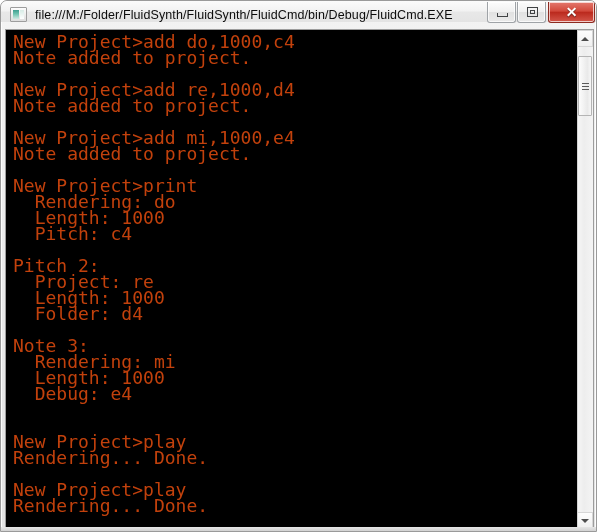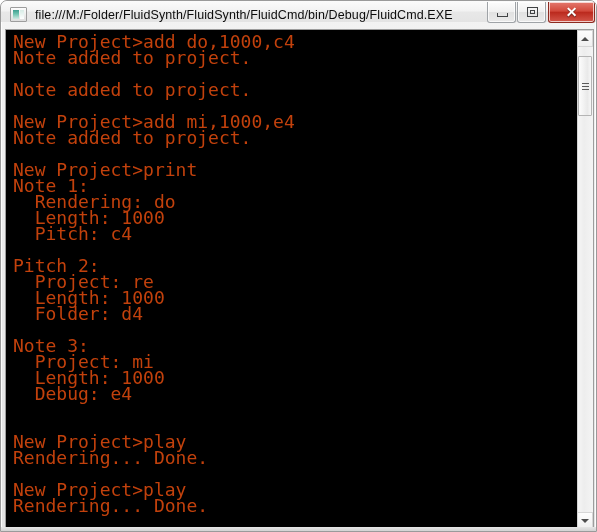--- a/index.html
+++ b/index.html
@@ -276,38 +276,38 @@
       </div>
     </div>
   </div>
 
   <div class="client">
 
     <div class="console" id="console-output">
         <div class="console-line">New Project&gt;add do,1000,c4</div>
         <div class="console-line">Note added to project.</div>
         <div class="console-line">&nbsp;</div>
+        <div class="console-line">New Project&gt;add re,1000,d4</div>
         <div class="console-line">Note added to project.</div>
         <div class="console-line">&nbsp;</div>
         <div class="console-line">New Project&gt;add mi,1000,e4</div>
         <div class="console-line">Note added to project.</div>
         <div class="console-line">&nbsp;</div>
         <div class="console-line">New Project&gt;print</div>
-        <div class="console-line">Note 1:</div>
         <div class="console-line">  Rendering: do</div>
         <div class="console-line">  Length: 1000</div>
         <div class="console-line">  Pitch: c4</div>
         <div class="console-line">&nbsp;</div>
         <div class="console-line">Pitch 2:</div>
         <div class="console-line">  Project: re</div>
         <div class="console-line">  Length: 1000</div>
         <div class="console-line">  Folder: d4</div>
         <div class="console-line">&nbsp;</div>
         <div class="console-line">Note 3:</div>
-        <div class="console-line">  Project: mi</div>
+        <div class="console-line">  Rendering: mi</div>
         <div class="console-line">  Length: 1000</div>
         <div class="console-line">  Debug: e4</div>
         <div class="console-line">&nbsp;</div>
         <div class="console-line">&nbsp;</div>
         <div class="console-line">New Project&gt;play</div>
         <div class="console-line">Rendering... Done.</div>
         <div class="console-line">&nbsp;</div>
         <div class="console-line">New Project&gt;play</div>
         <div class="console-line">Rendering... Done.</div>
       </div>

